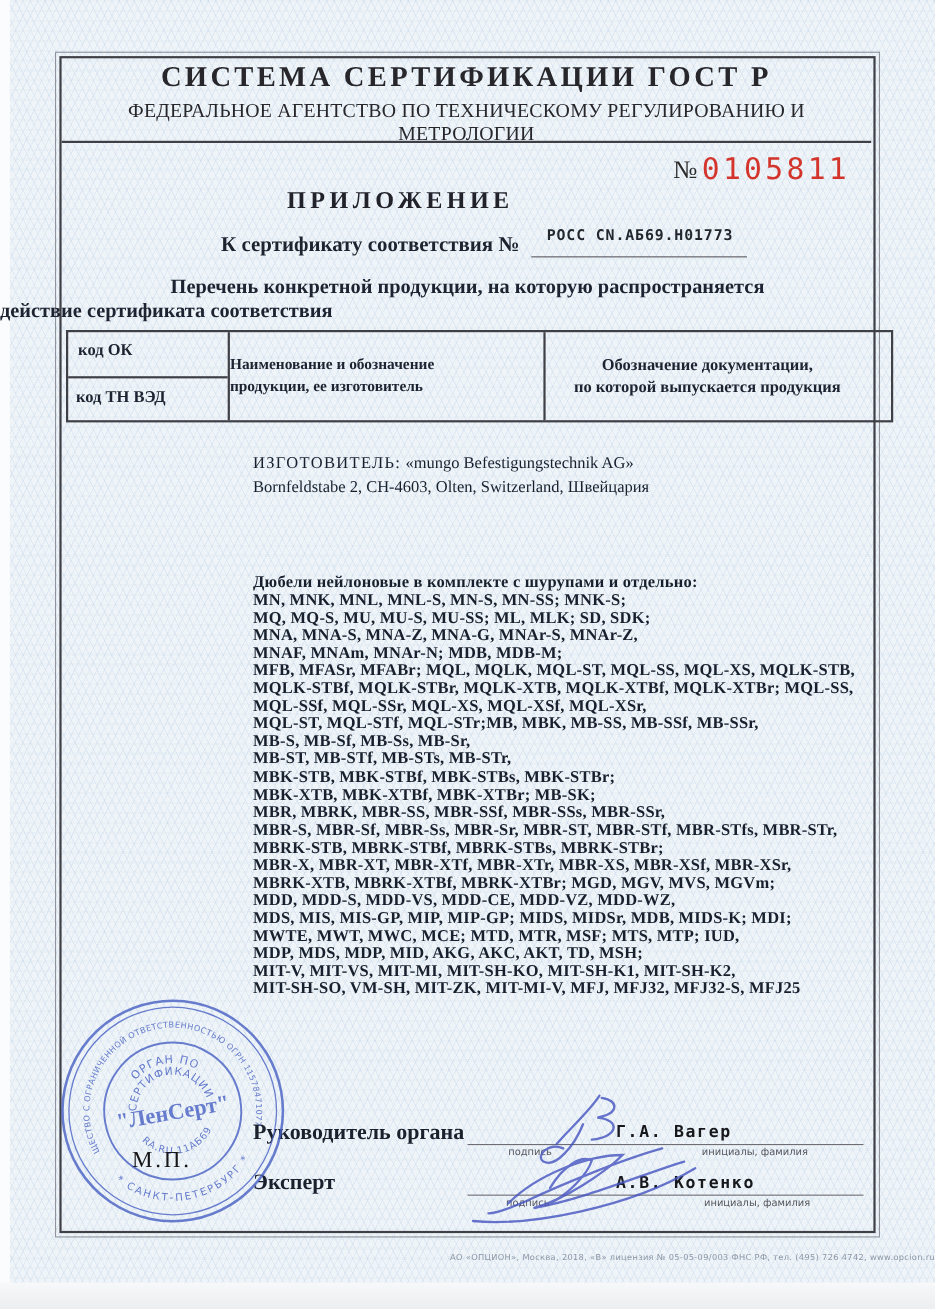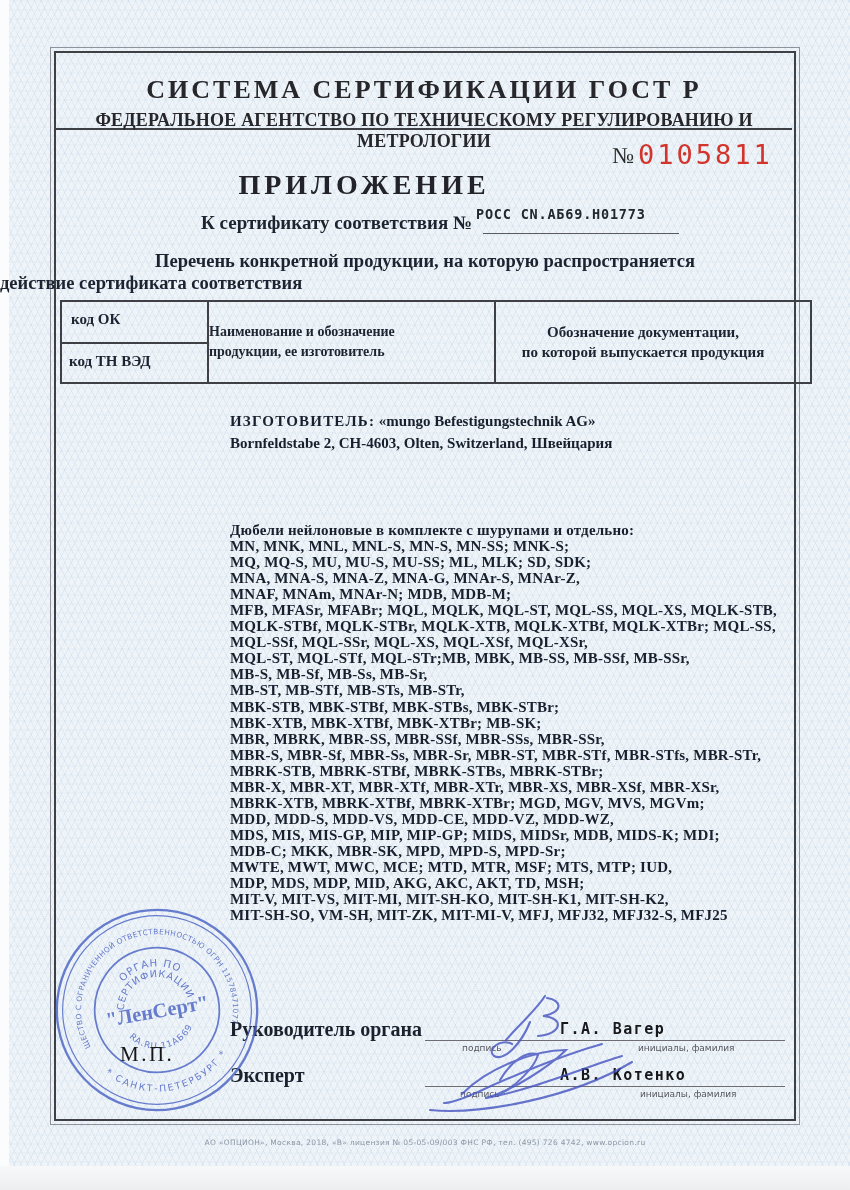--- a/index.html
+++ b/index.html
@@ -9,59 +9,59 @@
     background-image:
       repeating-linear-gradient(63deg, rgba(125,160,200,.11) 0 1px, rgba(0,0,0,0) 1px 6px),
       repeating-linear-gradient(-63deg, rgba(125,160,200,.11) 0 1px, rgba(0,0,0,0) 1px 6px),
       repeating-linear-gradient(0deg, rgba(160,190,220,.06) 0 2px, rgba(0,0,0,0) 2px 9px);
   }
   .scan-left{position:absolute;left:0;top:0;width:9px;height:100%;background:#fbfcfd;z-index:0;}
   .scan-bottom{position:absolute;left:0;right:0;top:1166px;bottom:0;background:linear-gradient(#f7f8f9,#eceeef);z-index:7;}
   .frame-outer{position:absolute;left:50px;top:47px;width:748px;height:1076px;border:1px solid #90939b;z-index:1;}
   .frame-inner{position:absolute;left:3px;top:3px;right:3px;bottom:3px;border:2px solid #3f3f46;}
   .header-box{position:absolute;left:56px;top:52px;width:736px;height:76px;border-bottom:2.5px solid #3f3f46;z-index:2;text-align:center;}
-  .doc-title{margin-top:23px;font-size:26px;font-weight:bold;letter-spacing:3px;color:#26262b;}
-  .doc-subtitle{margin-top:5px;font-size:18px;font-weight:bold;letter-spacing:0.2px;color:#26262b;}
+  .doc-title{margin-top:3px;font-size:26px;font-weight:bold;letter-spacing:3px;color:#26262b;}
+  .doc-subtitle{margin-top:5px;font-size:18px;font-weight:normal;letter-spacing:0.2px;color:#26262b;}
   .num-wrap{position:absolute;left:612px;top:139px;z-index:2;white-space:nowrap;}
   .num-prefix{font-size:23px;color:#2b2b2b;}
   .num-red{font-family:"DejaVu Sans Mono",monospace;font-size:27px;color:#d3342b;letter-spacing:3px;vertical-align:-1px;}
-  .appendix-title{position:absolute;left:0;width:728px;top:169px;text-align:center;font-size:28px;font-weight:bold;letter-spacing:4px;color:#22222a;z-index:2;}
+  .appendix-title{position:absolute;left:0;width:728px;top:169px;text-align:center;font-size:22px;font-weight:bold;letter-spacing:4px;color:#22222a;z-index:2;}
   .cert-label{position:absolute;left:201px;top:212px;font-size:19px;font-weight:bold;color:#1e242f;z-index:2;}
-  .cert-value{position:absolute;left:476px;top:206px;font-family:"DejaVu Sans Mono",monospace;font-size:13.5px;font-weight:bold;letter-spacing:0.8px;color:#23272e;z-index:2;}
+  .cert-value{position:absolute;left:497px;top:206px;font-family:"DejaVu Sans Mono",monospace;font-size:13.5px;font-weight:bold;letter-spacing:0.8px;color:#23272e;z-index:2;}
   .cert-underline{position:absolute;left:483px;top:233px;width:196px;height:1px;background:#5a5a60;z-index:2;}
   .scope1{position:absolute;left:0;width:850px;top:251px;text-align:center;font-size:18.5px;font-weight:bold;color:#1d2330;z-index:2;}
   .scope2{position:absolute;left:0;width:850px;top:273px;text-align:left;font-size:18.5px;font-weight:bold;color:#1d2330;z-index:2;}
   .tbl{position:absolute;left:60px;top:300px;width:728px;height:80px;border:2px solid #3f3f46;z-index:2;padding-left:20px;}
   .tbl .v1{position:absolute;left:145px;top:0;bottom:0;width:1.5px;background:#3f3f46;}
   .tbl .v2{position:absolute;left:432px;top:0;bottom:0;width:1.5px;background:#3f3f46;}
   .tbl .hsplit{position:absolute;left:0;top:40px;width:145px;height:1.5px;background:#3f3f46;}
   .tbl .c-ok{position:absolute;left:9px;top:9px;font-size:15px;font-weight:bold;color:#1d2330;}
   .tbl .c-tnved{position:absolute;left:7px;top:51px;font-size:15px;font-weight:bold;color:#1d2330;}
   .tbl .c-mid{position:absolute;left:147px;top:20px;width:298px;text-align:left;font-size:14px;font-weight:bold;line-height:20px;color:#1d2330;}
   .tbl .c-right{position:absolute;left:434px;top:20px;width:294px;text-align:center;font-size:15px;font-weight:bold;line-height:20px;color:#1d2330;}
-  .manuf{position:absolute;left:230px;top:410px;font-size:15px;font-weight:bold;line-height:22px;color:#18202e;z-index:2;}
+  .manuf{position:absolute;left:230px;top:410px;font-size:15px;font-weight:normal;line-height:22px;color:#18202e;z-index:2;}
   .manuf .lbl{letter-spacing:1.2px;}
   .plist{position:absolute;left:230px;top:482px;width:560px;font-size:15px;font-weight:bold;line-height:16.05px;letter-spacing:0.2px;color:#18202e;z-index:2;margin-top:40px;}
   .stamp{position:absolute;left:50px;top:903px;width:214px;height:214px;z-index:3;}
   .stamp svg{transform:rotate(-10deg);}
   .mp-mark{position:absolute;left:120px;top:1042px;font-size:21px;letter-spacing:2.5px;color:#17171a;z-index:4;}
   .sig-label1{position:absolute;left:230px;top:1018px;font-size:20px;font-weight:bold;color:#1a212d;z-index:2;}
   .sig-label2{position:absolute;left:230px;top:1064px;font-size:20px;font-weight:bold;color:#1a212d;z-index:2;}
   .rule1{position:absolute;left:425px;top:1040px;width:360px;height:1px;background:#6d6d73;z-index:2;}
   .rule2{position:absolute;left:425px;top:1086px;width:360px;height:1px;background:#6d6d73;z-index:2;}
   .cap{position:absolute;font-family:"DejaVu Sans",sans-serif;font-size:9px;color:#55565e;z-index:2;}
   .cap-sign1{left:462px;top:1043px;}
   .cap-name1{left:638px;top:1043px;}
   .cap-sign2{left:460px;top:1089px;}
   .cap-name2{left:640px;top:1089px;}
   .sig-name{position:absolute;font-family:"DejaVu Sans Mono",monospace;font-size:15px;font-weight:bold;letter-spacing:1.5px;color:#17181c;z-index:2;background:transparent;}
   .sig-name1{left:560px;top:1020px;}
   .sig-name2{left:560px;top:1066px;}
   .sig-ink{position:absolute;left:0;top:0;width:850px;height:1190px;z-index:5;pointer-events:none;}
-  .imprint{position:absolute;left:0;width:850px;top:1138px;text-align:center;font-family:"DejaVu Sans",sans-serif;font-size:7.5px;letter-spacing:0.3px;color:#8e96a6;z-index:2;}
+  .imprint{position:absolute;left:0;width:850px;top:1138px;text-align:right;font-family:"DejaVu Sans",sans-serif;font-size:7.5px;letter-spacing:0.3px;color:#8e96a6;z-index:2;}
   .stamp-text{fill:#4a62c4;}
 </style>
 </head>
 <body>
 
 <div class="page">
   <div class="scan-left"></div>
 
   <div class="frame-outer">
     <div class="frame-inner"></div>
@@ -123,21 +123,20 @@
         <div>MB-ST, MB-STf, MB-STs,  MB-STr,</div>
         <div>MBK-STB, MBK-STBf, MBK-STBs, MBK-STBr;</div>
         <div>MBK-XTB, MBK-XTBf, MBK-XTBr; MB-SK;</div>
         <div>MBR, MBRK, MBR-SS, MBR-SSf, MBR-SSs, MBR-SSr,</div>
         <div>MBR-S, MBR-Sf, MBR-Ss, MBR-Sr, MBR-ST, MBR-STf, MBR-STfs, MBR-STr,</div>
         <div>MBRK-STB, MBRK-STBf, MBRK-STBs, MBRK-STBr;</div>
         <div>MBR-X, MBR-XT, MBR-XTf, MBR-XTr, MBR-XS,  MBR-XSf, MBR-XSr,</div>
         <div>MBRK-XTB, MBRK-XTBf, MBRK-XTBr; MGD, MGV, MVS, MGVm;</div>
         <div>MDD, MDD-S, MDD-VS, MDD-CE, MDD-VZ, MDD-WZ,</div>
         <div>MDS, MIS, MIS-GP, MIP, MIP-GP; MIDS, MIDSr, MDB, MIDS-K; MDI;</div>
-        <div>MDB-C; MKK, MBR-SK, MPD, MPD-S, MPD-Sr;</div>
         <div>MWTE, MWT, MWC, MCE; MTD, MTR, MSF; MTS, MTP; IUD,</div>
         <div>MDP, MDS, MDP, MID, AKG, AKC, AKT, TD, MSH;</div>
         <div>MIT-V,  MIT-VS, MIT-MI, MIT-SH-KO, MIT-SH-K1, MIT-SH-K2,</div>
         <div>MIT-SH-SO, VM-SH, MIT-ZK, MIT-MI-V, MFJ,  MFJ32, MFJ32-S, MFJ25</div>
       </div>
   </div>
 
   <div class="stamp">
     <svg viewBox="0 0 220 220" width="214" height="214">
       <defs>

